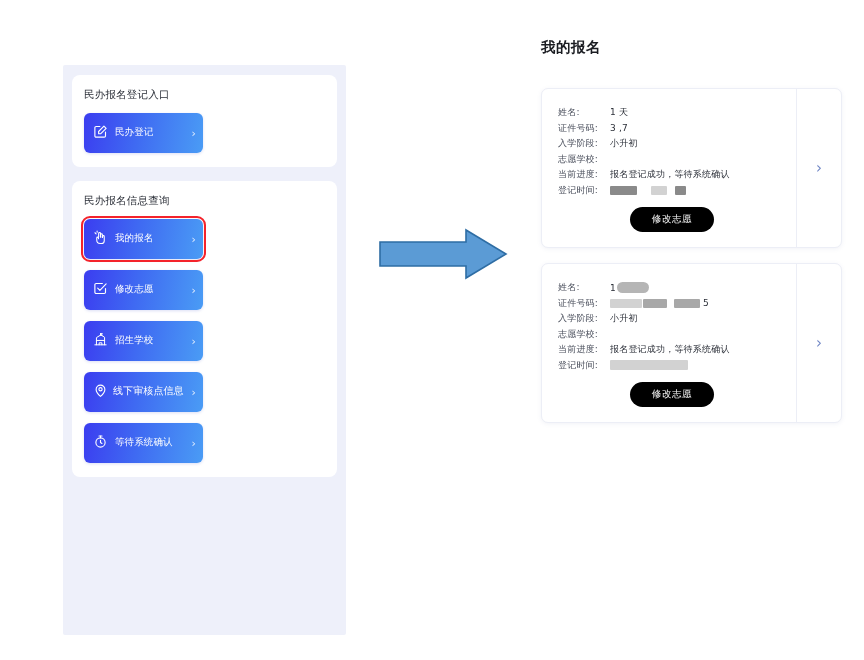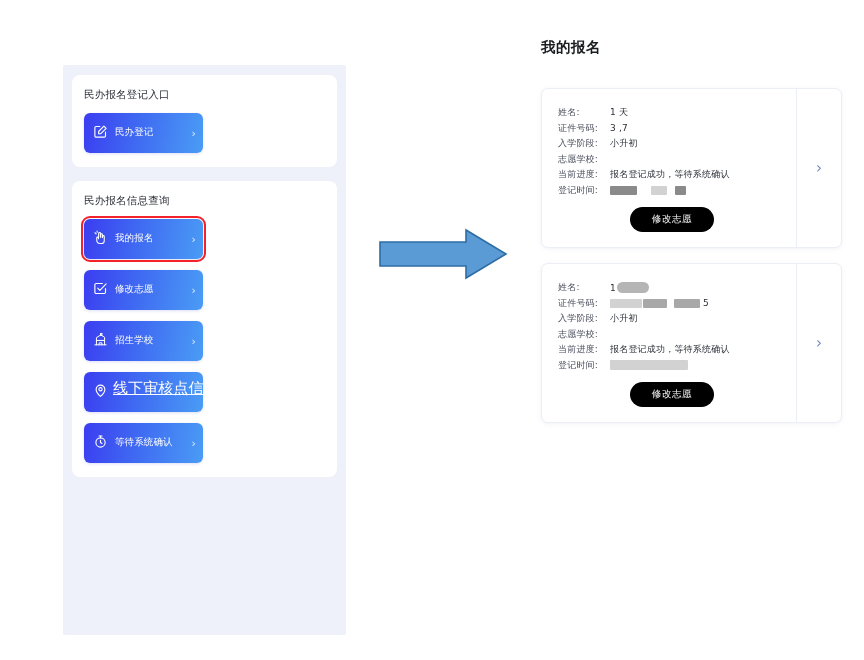--- a/index.html
+++ b/index.html
@@ -65,21 +65,21 @@
     white-space: nowrap;
     letter-spacing: .1px;
   }
   .tile .t-chev {
     flex: 0 0 auto;
     font-size: 11px;
     color: rgba(255,255,255,.85);
     line-height: 1;
     font-family: "DejaVu Sans", sans-serif;
   }
-  .tile.tight .t-label { font-size: 15px; margin-left: 5px; text-decoration: underline; }
+  .tile.tight .t-label { font-size: 10px; margin-left: 5px; }
   .tile.tight .t-chev { margin-left: -1px; }
 
   
   .arrow-wrap {
     position: absolute;
     left: 378px; top: 228px;
     width: 130px; height: 52px;
   }
 
   

